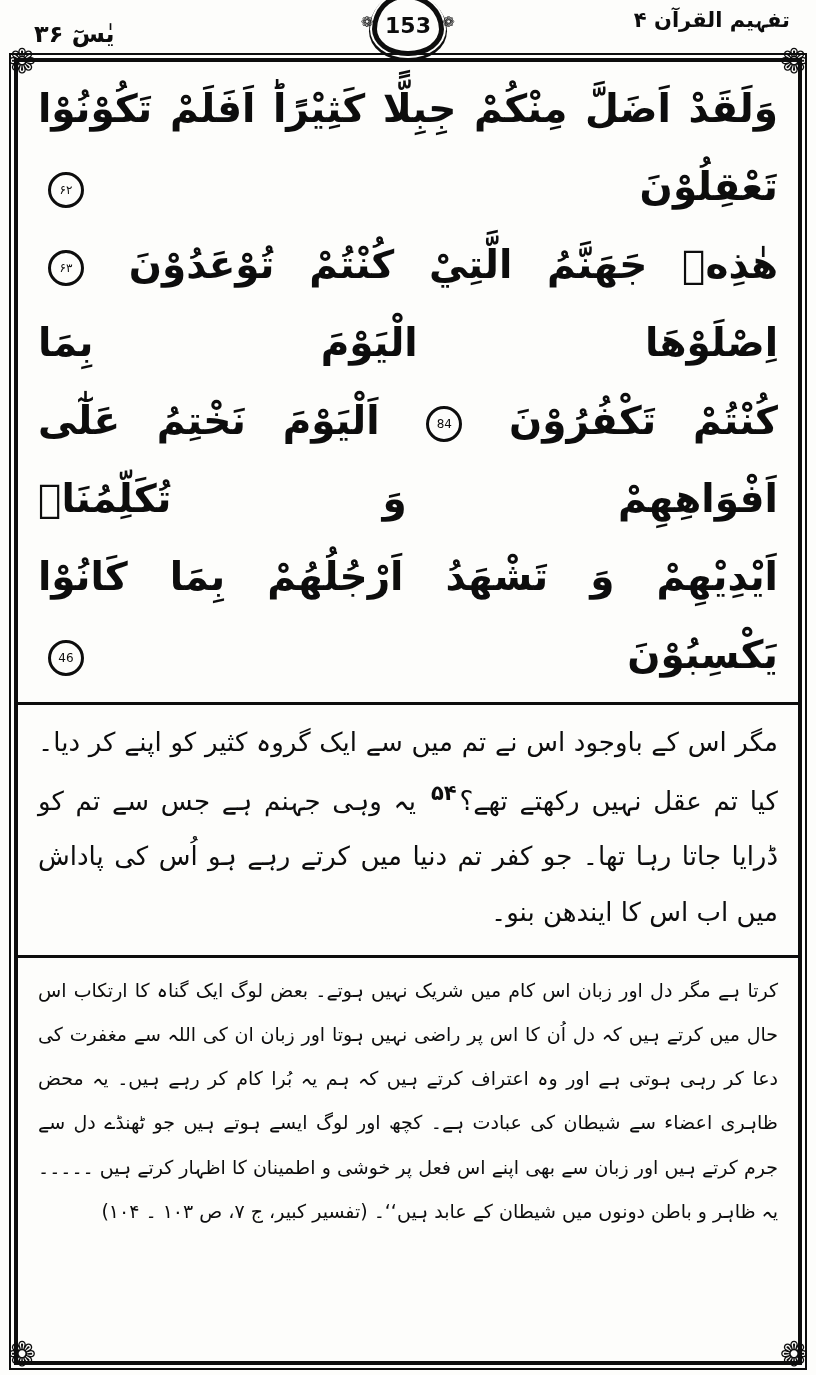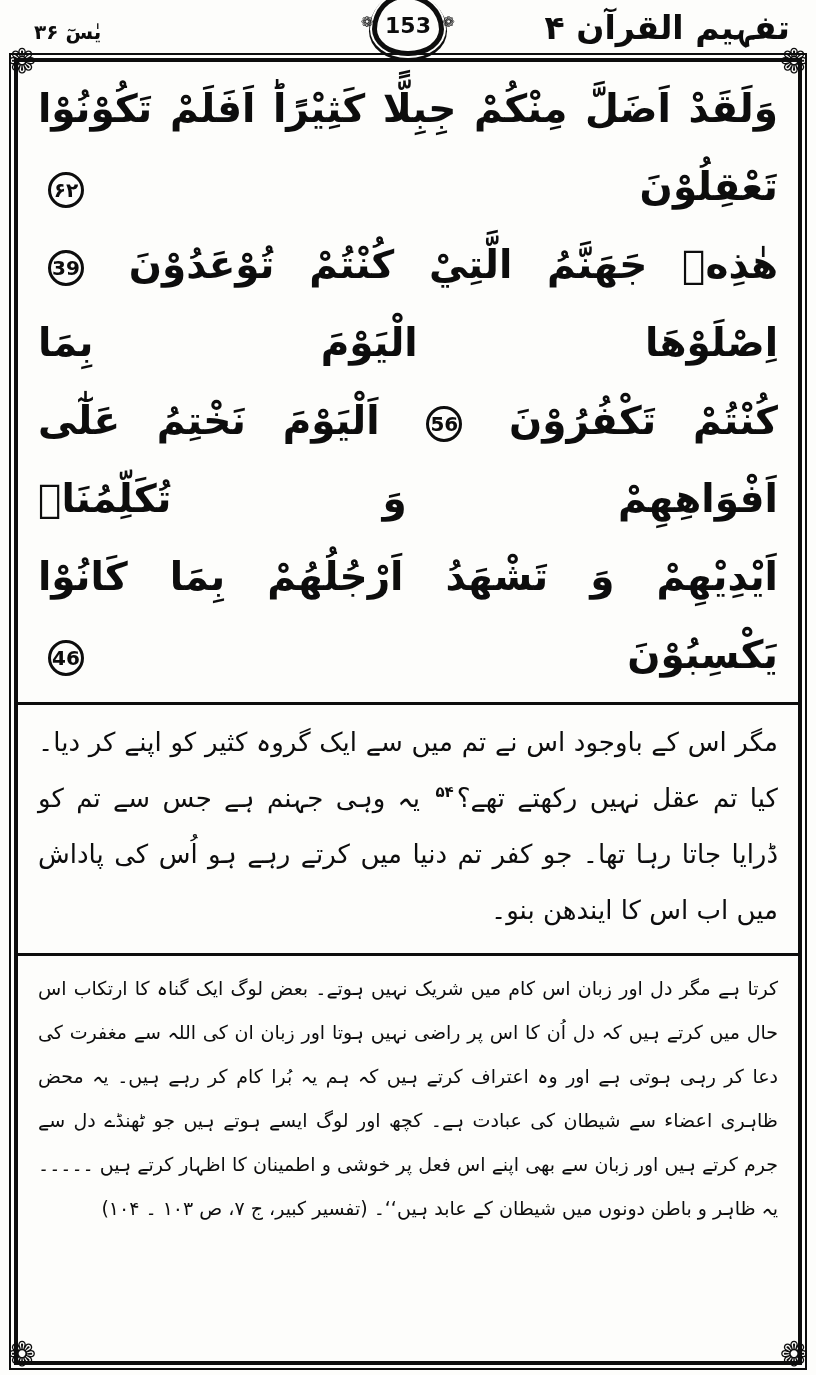--- a/index.html
+++ b/index.html
@@ -6,25 +6,25 @@
   html,body { width:816px; background:#fdfdfb; }
   body {
     position:relative; height:1375px; overflow:hidden;
     font-family:"DejaVu Sans", sans-serif; color:#0d0d0d;
   }
 
   
   .page-header { position:absolute; top:0; left:0; right:0; height:56px; }
   .hdr-volume {
     position:absolute; top:8px; right:26px;
-    font-size:33px; font-weight:bold; letter-spacing:-1px;
+    font-size:21px; font-weight:bold; letter-spacing:-1px;
   }
   .hdr-surah {
     position:absolute; top:20px; left:34px;
-    font-size:20px; font-weight:bold;
+    font-size:24px; font-weight:bold;
   }
   .medallion {
     position:absolute; top:-6px; left:50%; transform:translateX(-50%);
     width:72px; height:62px; background:#fdfdfb;
     border:5px solid #0d0d0d; border-radius:46% 54% 50% 50% / 58% 58% 44% 44%;
     box-shadow:0 0 0 2px #fdfdfb, 0 2px 0 3px #0d0d0d;
     display:flex; align-items:center; justify-content:center;
     font-size:22px; font-weight:bold;
   }
   .medallion::before, .medallion::after {
@@ -50,35 +50,35 @@
 
   
   .quran-line {
     direction:rtl; text-align:justify; text-align-last:justify;
     font-size:39px; font-weight:bold; line-height:2.0;
     letter-spacing:0; word-spacing:2px; white-space:normal;
   }
   .verse-badge {
     display:inline-flex; align-items:center; justify-content:center;
     width:36px; height:36px; border:3px solid #0d0d0d; border-radius:50%;
-    font-size:20px; font-weight:bold; vertical-align:middle; margin:0 10px;
+    font-size:12px; font-weight:normal; vertical-align:middle; margin:0 10px;
     line-height:1;
   }
 
   .section-divider {
     border:0; border-top:3px solid #0d0d0d; margin:8px -20px 10px;
   }
 
   
   .translation p {
     direction:rtl; text-align:justify; font-size:26px; line-height:2.15;
     margin-bottom:14px;
   }
   .fn-ref {
-    font-size:15px; font-weight:bold; vertical-align:super; margin:0 3px;
+    font-size:21px; font-weight:bold; vertical-align:super; margin:0 3px;
   }
 
   
   .commentary p {
     direction:rtl; text-align:justify; font-size:19px; line-height:2.32;
     margin-bottom:8px;
   }
 </style>
 </head>
 <body>
@@ -99,26 +99,26 @@
 <div class="page-frame">
 
   <section class="quran">
     <p class="quran-line">
       <span>وَلَقَدْ اَضَلَّ مِنْكُمْ جِبِلًّا كَثِيْرًاؕ اَفَلَمْ تَكُوْنُوْا تَعْقِلُوْنَ</span>
       <span class="verse-badge">۶۲</span>
       <span></span>
     </p>
     <p class="quran-line">
       <span>هٰذِهٖ جَهَنَّمُ الَّتِيْ كُنْتُمْ تُوْعَدُوْنَ</span>
-      <span class="verse-badge">39</span>
+      <span class="verse-badge">۶۳</span>
       <span>اِصْلَوْهَا الْيَوْمَ بِمَا</span>
     </p>
     <p class="quran-line">
       <span>كُنْتُمْ تَكْفُرُوْنَ</span>
-      <span class="verse-badge">56</span>
+      <span class="verse-badge">84</span>
       <span>اَلْيَوْمَ نَخْتِمُ عَلٰٓى اَفْوَاهِهِمْ وَ تُكَلِّمُنَاۤ</span>
     </p>
     <p class="quran-line">
       <span>اَيْدِيْهِمْ وَ تَشْهَدُ اَرْجُلُهُمْ بِمَا كَانُوْا يَكْسِبُوْنَ</span>
       <span class="verse-badge">46</span>
       <span></span>
     </p>
   </section>
 
   <hr class="section-divider">

